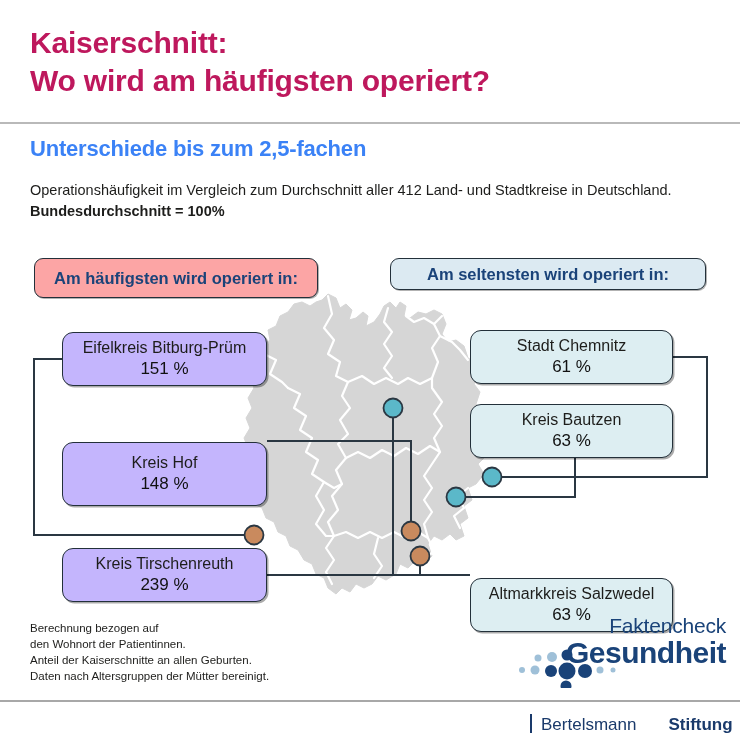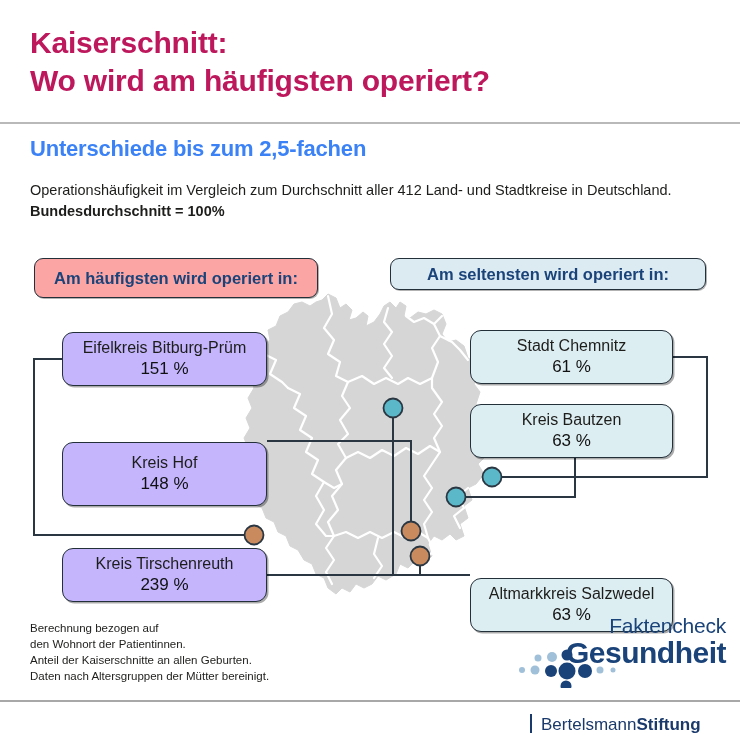--- a/index.html
+++ b/index.html
@@ -95,21 +95,21 @@
     font-size:16px;color:#1a4379;
   }
   .brand{
     position:absolute;left:530px;top:714px;
     font-size:17px;color:#1a3a6b;
   }
   .brand .bar{
     display:inline-block;width:2px;height:19px;background:#1a3a6b;
     vertical-align:-3px;margin-right:9px;
   }
-  .brand b{font-weight:bold;}
+  .brand b{font-weight:bold;margin-left:32px;}
 </style>
 </head>
 <body>
 
 <div id="root">
 
   <div class="title">
     <span class="l1">Kaiserschnitt:</span>
     <span class="l2">Wo wird am häufigsten operiert?</span>
   </div>

